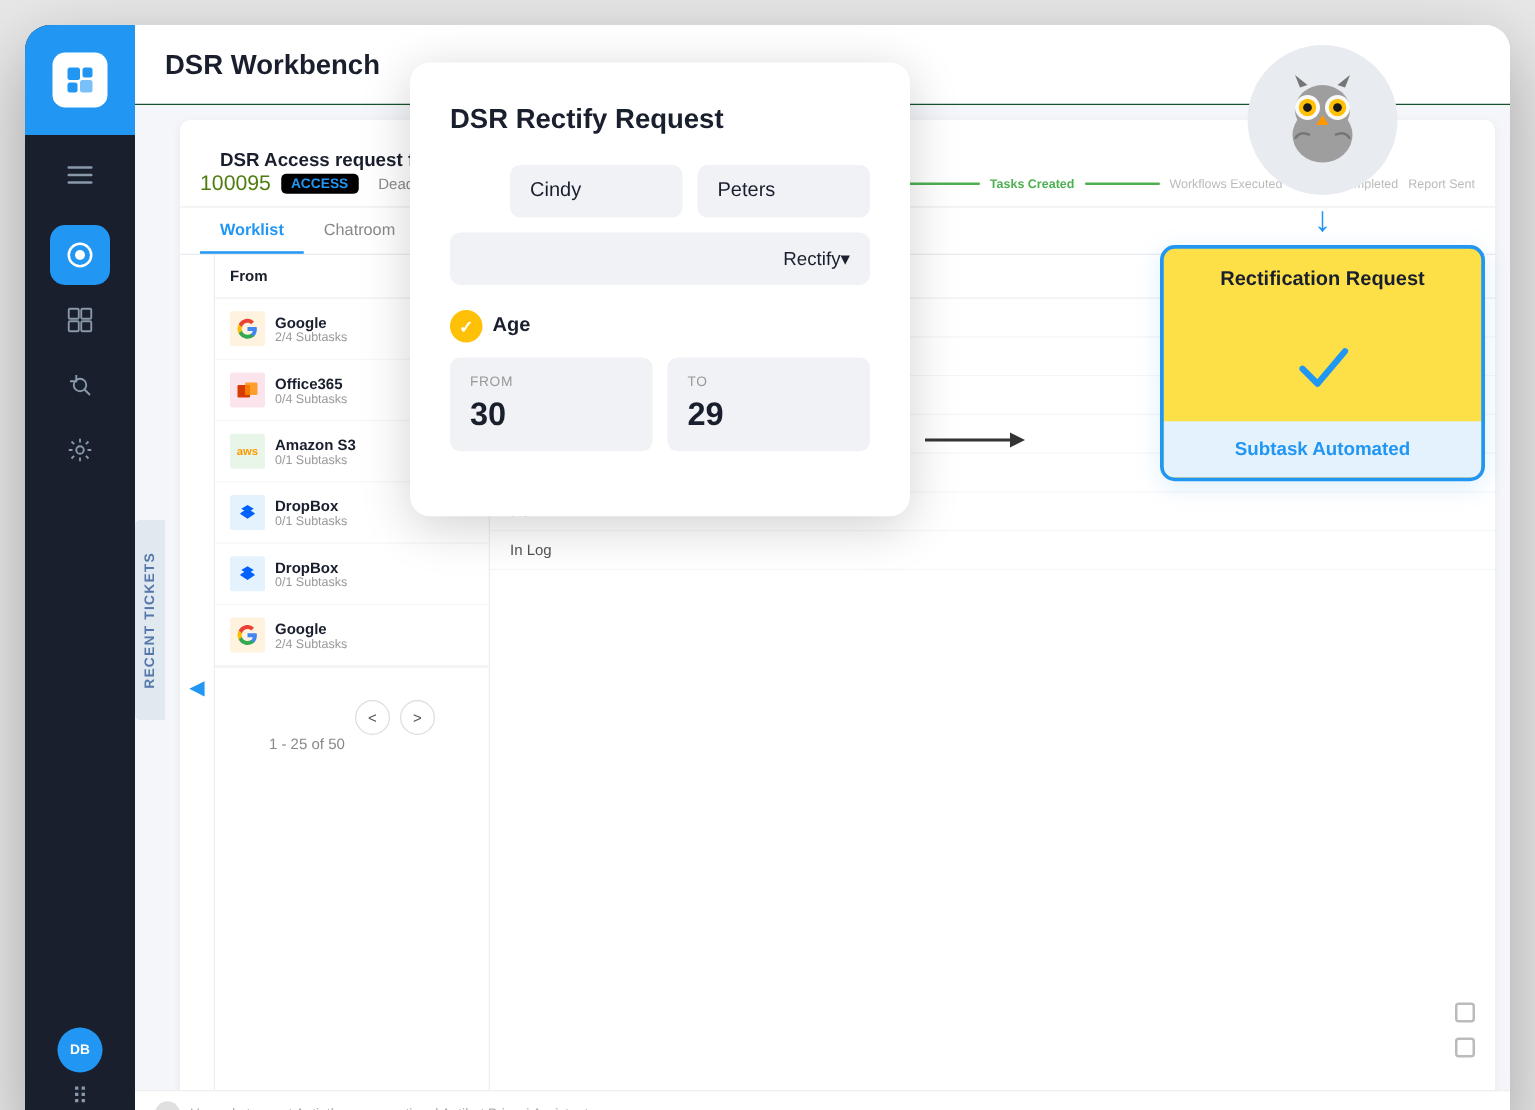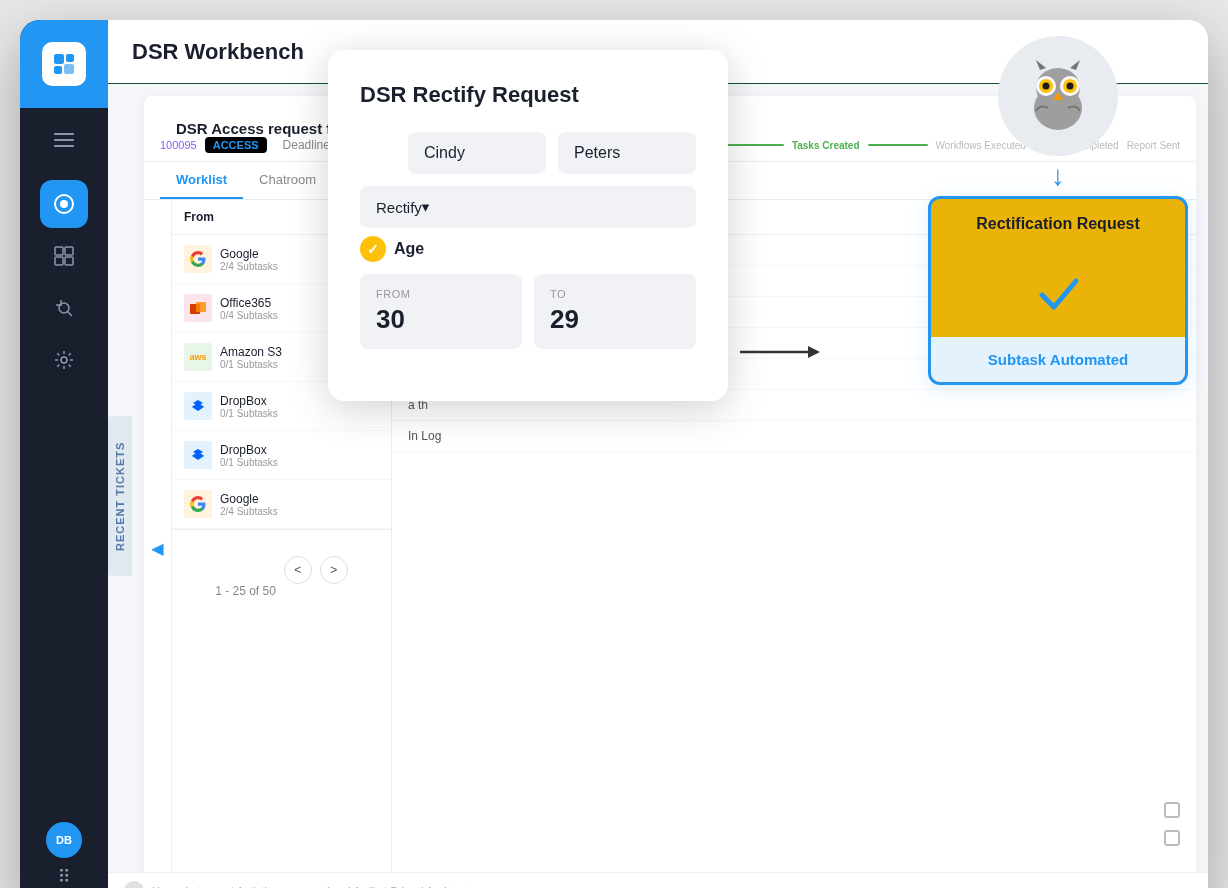--- a/index.html
+++ b/index.html
@@ -259,21 +259,21 @@
       font-size: 14px;
       flex-shrink: 0;
     }
     .task-icon.google { background: #fff3e0; }
     .task-icon.office { background: #fce4ec; }
     .task-icon.aws { background: #e8f5e9; }
     .task-icon.dropbox { background: #e3f2fd; }
     .task-info { flex: 1; }
     .task-name {
       font-size: 12px;
-      font-weight: 400;
+      font-weight: 700;
       color: #1a1f2e;
     }
     .task-sub {
       font-size: 10px;
       color: #999;
     }
     
     .subtasks-panel {
       flex: 1;
       overflow: hidden;
@@ -339,22 +339,22 @@
     }
     .request-type-select {
       width: 100%;
       padding: 12px 16px;
       background: #f0f2f5;
       border-radius: 8px;
       font-size: 15px;
       color: #1a1f2e;
       display: flex;
       align-items: center;
-      justify-content: flex-start;
-      margin-bottom: 8px;
+      justify-content: flex-end;
+      margin-bottom: 20px;
       cursor: pointer;
     }
     .age-section {
       margin-bottom: 20px;
     }
     .age-label-row {
       display: flex;
       align-items: center;
       gap: 8px;
       margin-bottom: 12px;
@@ -427,21 +427,21 @@
     }
     .arrow-down {
       font-size: 28px;
       color: #2196F3;
       margin-bottom: 4px;
     }
     .rectification-box {
       width: 260px;
       border: 3px solid #2196F3;
       border-radius: 12px;
-      background: #eab308;
+      background: #fde047;
       overflow: hidden;
       box-shadow: 0 4px 20px rgba(33,150,243,0.15);
     }
     .rect-header {
       padding: 16px;
       text-align: center;
       font-size: 16px;
       font-weight: 700;
       color: #1a1f2e;
     }
@@ -518,22 +518,22 @@
       display: inline-block;
     }
     
     .header-row {
       display: flex;
       align-items: center;
       padding: 12px 16px 0;
       gap: 8px;
     }
     .id-badge {
-      font-size: 11px;
-      color: #8b5cf6;
+      font-size: 17px;
+      color: #4d7c0f;
       font-weight: 500;
     }
     .deadline-info {
       font-size: 12px;
       color: #888;
       margin-left: 8px;
     }
     .subtask-row {
       display: flex;
       align-items: center;

